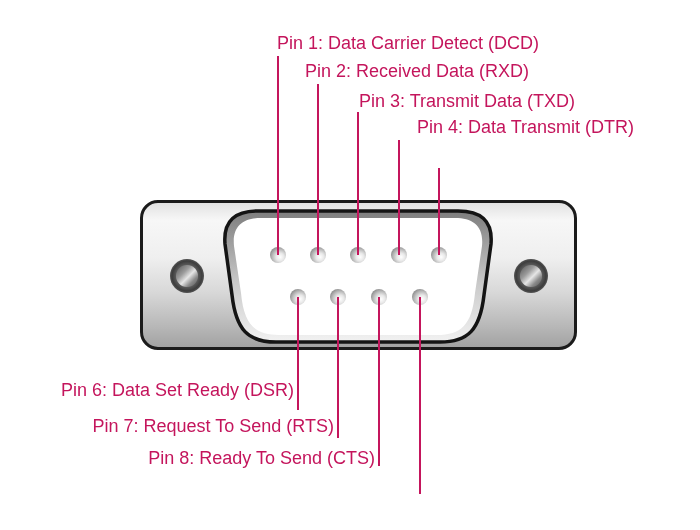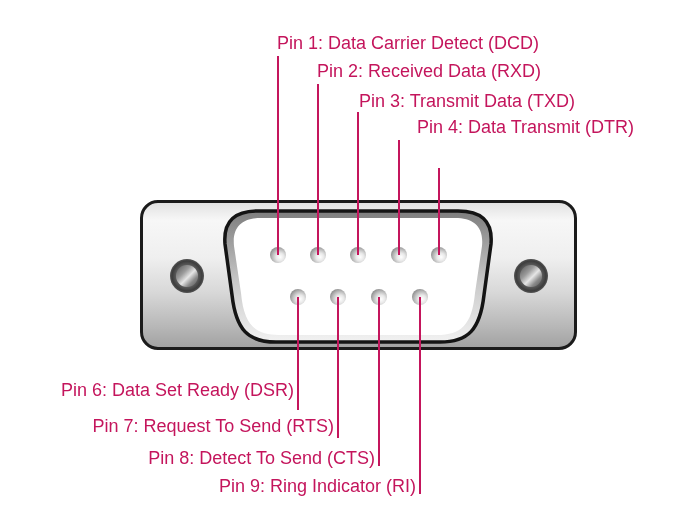--- a/index.html
+++ b/index.html
@@ -75,21 +75,21 @@
     background: radial-gradient(circle at 63% 63%,
       #ffffff 0%, #e8e8e8 28%, #bdbdbd 52%, #868686 80%, #6d6d6d 100%);
   }
 </style>
 </head>
 <body>
 
 <div class="canvas">
 
   <div class="pin-label" style="left:277px; top:33px">Pin 1: Data Carrier Detect (DCD)</div>
-  <div class="pin-label" style="left:317px; top:61px">Pin 2: Received Data (RXD)</div>
+  <div class="pin-label" style="left:305px; top:61px">Pin 2: Received Data (RXD)</div>
   <div class="pin-label" style="left:359px; top:91px">Pin 3: Transmit Data (TXD)</div>
   <div class="pin-label" style="left:417px; top:117px">Pin 4: Data Transmit (DTR)</div>
 
   <div class="connector">
     <svg class="d-opening" viewBox="0 0 437 150">
       <defs>
         <linearGradient id="rimGrad" x1="0" y1="0" x2="0" y2="1">
           <stop offset="0%" stop-color="#7d7d7d"></stop>
           <stop offset="55%" stop-color="#c9c9c9"></stop>
           <stop offset="100%" stop-color="#f2f2f2"></stop>
@@ -123,16 +123,15 @@
   <div class="leader-line" style="left:398px; top:140px; height:115px"></div>
   <div class="leader-line" style="left:438px; top:168px; height:87px"></div>
 
   <div class="leader-line" style="left:297px; top:297px; height:113px"></div>
   <div class="leader-line" style="left:337px; top:297px; height:141px"></div>
   <div class="leader-line" style="left:378px; top:297px; height:169px"></div>
   <div class="leader-line" style="left:419px; top:297px; height:197px"></div>
 
   <div class="pin-label" style="right:406px; top:380px">Pin 6: Data Set Ready (DSR)</div>
   <div class="pin-label" style="right:366px; top:416px">Pin 7: Request To Send (RTS)</div>
-  <div class="pin-label" style="right:325px; top:448px">Pin 8: Detect To Send (CTS)</div>
-  <div class="pin-label" style="right:284px; top:476px">Pin 9: Ring Indicator (RI)</div>
+  <div class="pin-label" style="right:325px; top:448px">Pin 8: Ready To Send (CTS)</div>
 
 </div>
 
 </body></html>

